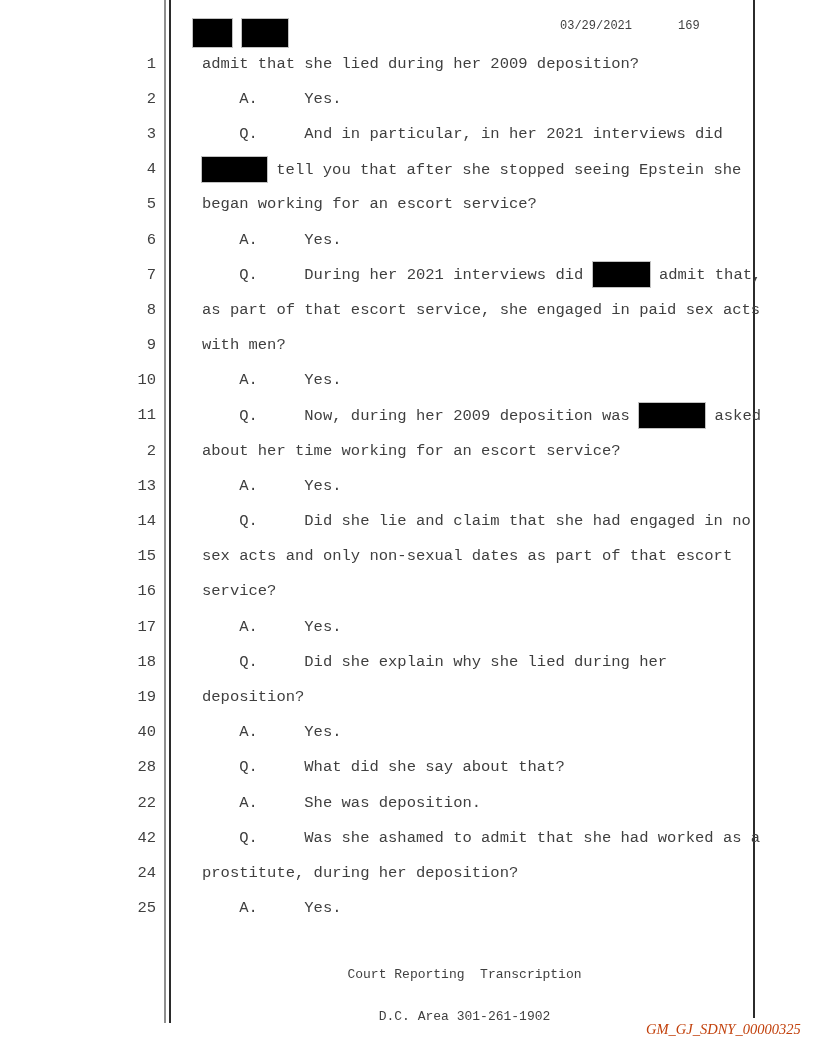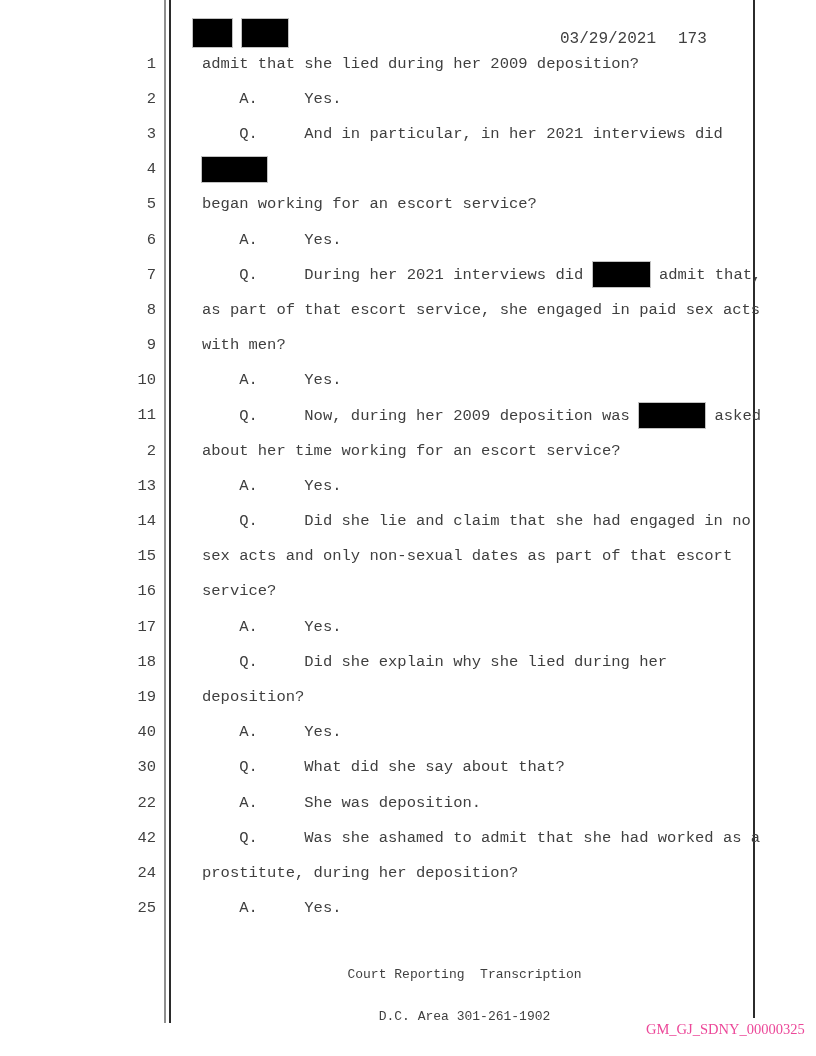--- a/index.html
+++ b/index.html
@@ -7,21 +7,21 @@
     position:relative; width:816px; height:1056px; background:#ffffff;
     font-family:"Liberation Mono","DejaVu Sans Mono",monospace;
     color:#3f3f3f; overflow:hidden;
   }
   
   .rule { position:absolute; top:0; }
   .rule-left-gray  { left:164px; width:2px; height:1023px; background:#8f8f8f; }
   .rule-left-dark  { left:169px; width:2px; height:1023px; background:#2b2b2b; }
   .rule-right      { left:753px; width:2px; height:1018px; background:#2b2b2b; }
   
-  .hdr { position:absolute; top:30px; font-size:16px; letter-spacing:0; }
+  .hdr { position:absolute; top:19px; font-size:12px; letter-spacing:0; }
   .hdr-date { left:560px; }
   .hdr-page { left:678px; }
   
   .redact { background:#000; box-shadow:0 0 0 1px #c2c2c2; }
   .redact-top { position:absolute; }
   .redact-top1 { left:193px; top:19px; width:39px; height:28px; }
   .redact-top2 { left:242px; top:19px; width:46px; height:28px; }
   .redact-inline { display:inline-block; height:25px; vertical-align:middle; }
   .w65 { width:65px; } .w57 { width:57px; } .w66 { width:66px; }
   
@@ -31,54 +31,54 @@
   .txt { margin-left:46px; white-space:pre; font-size:15.5px; }
   
   .footer {
     position:absolute; left:187px; top:941px; width:555px;
     text-align:center; font-size:13px; line-height:13.7px; white-space:pre;
   }
   
   .bates {
     position:absolute; left:646px; top:1021px;
     font-family:"Liberation Serif","DejaVu Serif",serif;
-    font-size:14.5px; color:#ec4899; white-space:nowrap;
+    font-size:14.5px; color:#c2410c; white-space:nowrap;font-style:italic;
   }
 </style>
 </head>
 <body>
 
 <div class="page">
 
   <div class="rule rule-left-gray"></div>
   <div class="rule rule-left-dark"></div>
   <div class="rule rule-right"></div>
 
   <div class="redact redact-top redact-top1"></div>
   <div class="redact redact-top redact-top2"></div>
 
   <span class="hdr hdr-date">03/29/2021</span>
-  <span class="hdr hdr-page">173</span>
+  <span class="hdr hdr-page">169</span>
 
   <div class="lines">
     <div class="row">
       <span class="num">1</span>
       <span class="txt">admit that she lied during her 2009 deposition?</span>
     </div>
     <div class="row">
       <span class="num">2</span>
       <span class="txt">    A.     Yes.</span>
     </div>
     <div class="row">
       <span class="num">3</span>
       <span class="txt">    Q.     And in particular, in her 2021 interviews did</span>
     </div>
     <div class="row">
       <span class="num">4</span>
-      <span class="txt"><span class="redact redact-inline w65"></span></span>
+      <span class="txt"><span class="redact redact-inline w65"></span><span> tell you that after she stopped seeing Epstein she</span></span>
     </div>
     <div class="row">
       <span class="num">5</span>
       <span class="txt">began working for an escort service?</span>
     </div>
     <div class="row">
       <span class="num">6</span>
       <span class="txt">    A.     Yes.</span>
     </div>
     <div class="row">
@@ -131,21 +131,21 @@
     </div>
     <div class="row">
       <span class="num">19</span>
       <span class="txt">deposition?</span>
     </div>
     <div class="row">
       <span class="num">40</span>
       <span class="txt">    A.     Yes.</span>
     </div>
     <div class="row">
-      <span class="num">30</span>
+      <span class="num">28</span>
       <span class="txt">    Q.     What did she say about that?</span>
     </div>
     <div class="row">
       <span class="num">22</span>
       <span class="txt">    A.     She was deposition.</span>
     </div>
     <div class="row">
       <span class="num">42</span>
       <span class="txt">    Q.     Was she ashamed to admit that she had worked as a</span>
     </div>

